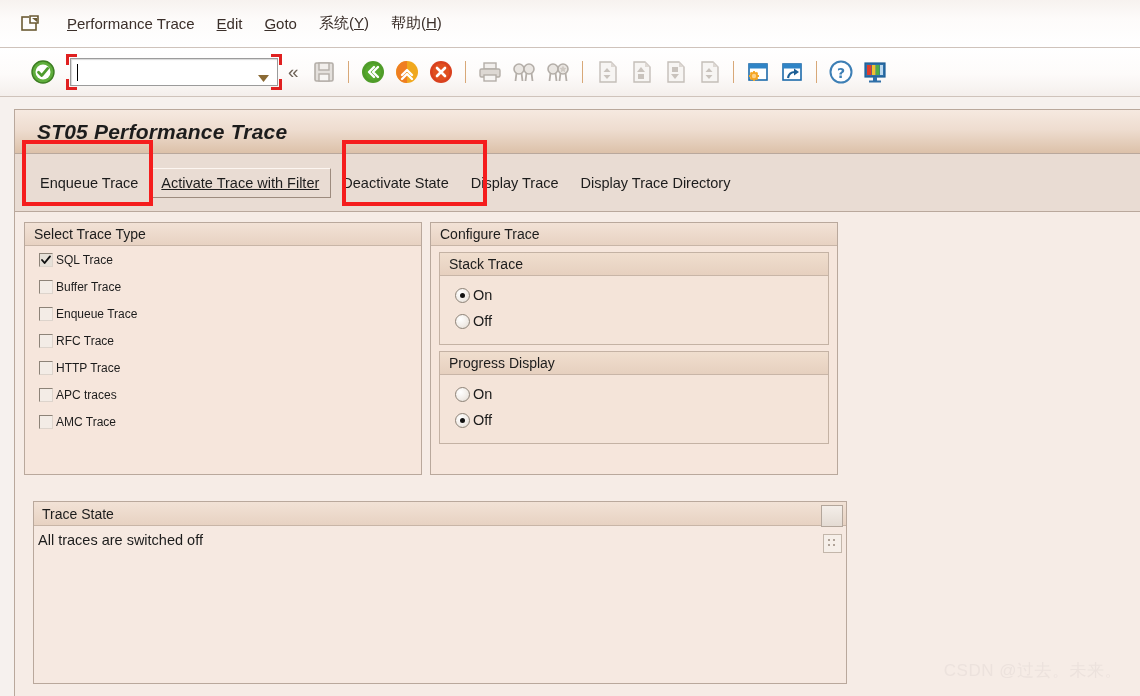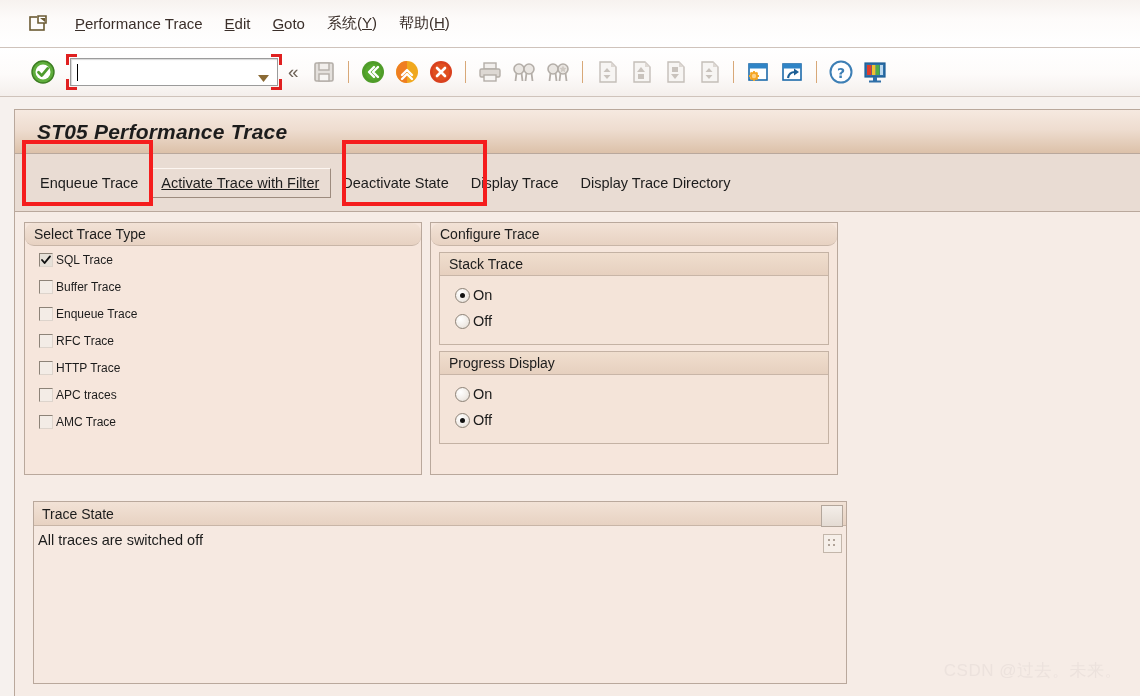--- a/index.html
+++ b/index.html
@@ -11,21 +11,21 @@
     overflow:hidden;
     position:relative;
   }
 
   
   #menubar{
     height:48px; width:1140px;
     background:linear-gradient(to bottom,#f7f2ef 0%,#fdfbfa 40%,#ffffff 100%);
     border-bottom:1px solid #cfc3bb;
     display:flex; align-items:center;
-    padding-left:28px;
+    padding-left:20px;
   }
   #sysmenu-icon{ width:22px; height:20px; margin-right:14px; flex:none; }
   .menu-item{
     font-size:15px; color:#3b2f2a; padding:3px 11px;
     white-space:nowrap; cursor:default;
   }
   .menu-item u{ text-decoration:underline; }
 
   
   #toolbar{
@@ -108,21 +108,21 @@
 
   .group{
     border:1px solid #b9a89c;
     background:#f6e6dc;
   }
   .group-hdr{
     height:23px;
     background:linear-gradient(to bottom,#f2e2d6 0%,#e7d2c2 100%);
     border-bottom:1px solid #c8b5a7;
     display:flex; align-items:center; padding-left:9px;
-    font-size:14px; color:#1c1c1c;border-radius:9px;
+    font-size:14px; color:#1c1c1c;
   }
 
   #left-panel{ width:398px; height:253px; }
   #right-panel{ width:408px; height:253px; }
 
   .cb-row{ display:flex; align-items:center; height:27px; padding-left:14px; }
   .cbox{
     width:14px; height:14px; flex:none;
     background:#f3ece6;
     border-top:1px solid #8d8378; border-left:1px solid #8d8378;

